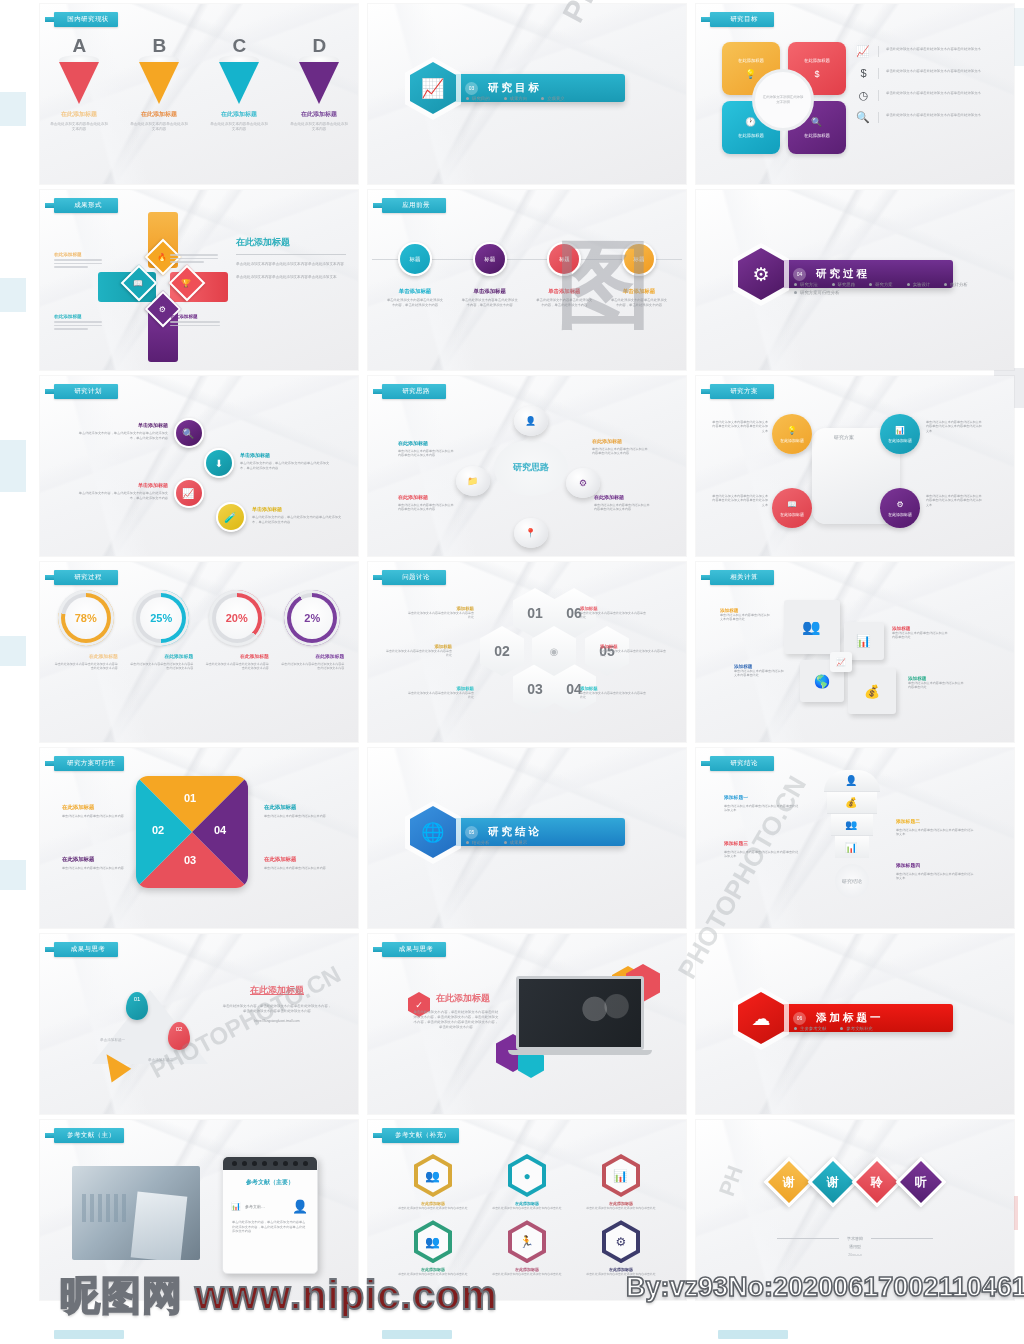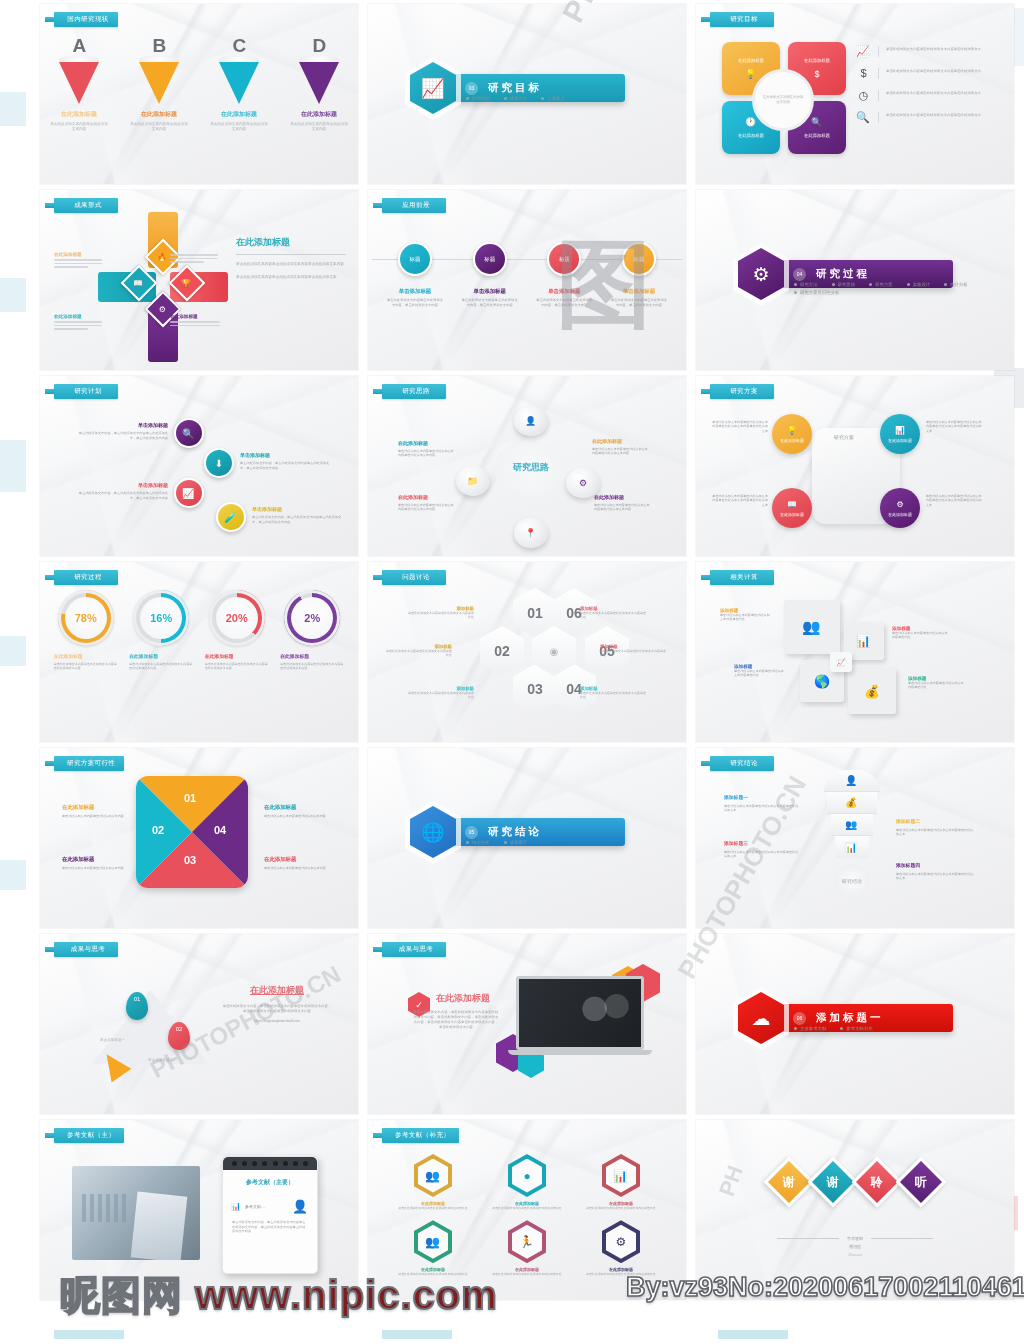--- a/index.html
+++ b/index.html
@@ -153,21 +153,21 @@
             display:flex;align-items:center;justify-content:center;color:#fff;font-size:10px;
             box-shadow:0 2px 4px rgba(0,0,0,.22);border:2.5px solid #fff;}
 
   
   .sph{position:absolute;width:34px;height:30px;border-radius:50%;
        background:radial-gradient(ellipse at 36% 30%,#ffffff 0%,#f1f2f4 45%,#dcdee2 100%);
        box-shadow:0 3px 5px rgba(0,0,0,.16);display:flex;align-items:center;justify-content:center;font-size:9px;}
 
   
   .gWrap{position:absolute;left:8px;right:8px;top:28px;display:flex;justify-content:space-around;}
-  .gauge{width:64px;text-align:left;}
+  .gauge{width:64px;text-align:right;}
   .gRing{width:56px;height:56px;border-radius:50%;margin:0 auto;position:relative;
          background:conic-gradient(#d7d9dd 0deg,#d7d9dd 360deg);
          box-shadow:inset 0 0 0 3px #eceef0, 0 1px 3px rgba(0,0,0,.12);}
   .gRing .inner{position:absolute;inset:7px;border-radius:50%;
          background:radial-gradient(circle at 50% 40%,#ffffff 0%,#f2f3f5 100%);
          display:flex;align-items:center;justify-content:center;font-size:11px;font-weight:bold;}
 
   
   .hc{position:absolute;left:112px;top:26px;width:116px;height:132px;}
   .hex{position:absolute;width:44px;height:50px;
@@ -581,21 +581,21 @@
       <div class="gWrap">
         <div class="gauge">
           <div class="gRing" style="background:conic-gradient(#f0a92e 0deg 280.8deg,#dcdee2 280.8deg 360deg)">
             <div class="inner" style="color:#f0a92e">78%</div>
           </div>
           <div class="ttl" style="font-size:4.8px;color:#f3c88a;margin-top:7px">在此添加标题</div>
           <div class="body" style="font-size:3px;margin-top:3px">单击此处添加文本内容单击此处添加文本内容单击此处添加文本内容</div>
         </div>
         <div class="gauge">
           <div class="gRing" style="background:conic-gradient(#19b8d6 0deg 180deg,#dcdee2 180deg 360deg)">
-            <div class="inner" style="color:#19b8d6">16%</div>
+            <div class="inner" style="color:#19b8d6">25%</div>
           </div>
           <div class="ttl" style="font-size:4.8px;color:#2fb6c4;margin-top:7px">在此添加标题</div>
           <div class="body" style="font-size:3px;margin-top:3px">单击此处添加文本内容单击此处添加文本内容单击此处添加文本内容</div>
         </div>
         <div class="gauge">
           <div class="gRing" style="background:conic-gradient(#e8505b 0deg 133.2deg,#dcdee2 133.2deg 360deg)">
             <div class="inner" style="color:#e8505b">20%</div>
           </div>
           <div class="ttl" style="font-size:4.8px;color:#e8505b;margin-top:7px">在此添加标题</div>
           <div class="body" style="font-size:3px;margin-top:3px">单击此处添加文本内容单击此处添加文本内容单击此处添加文本内容</div>

